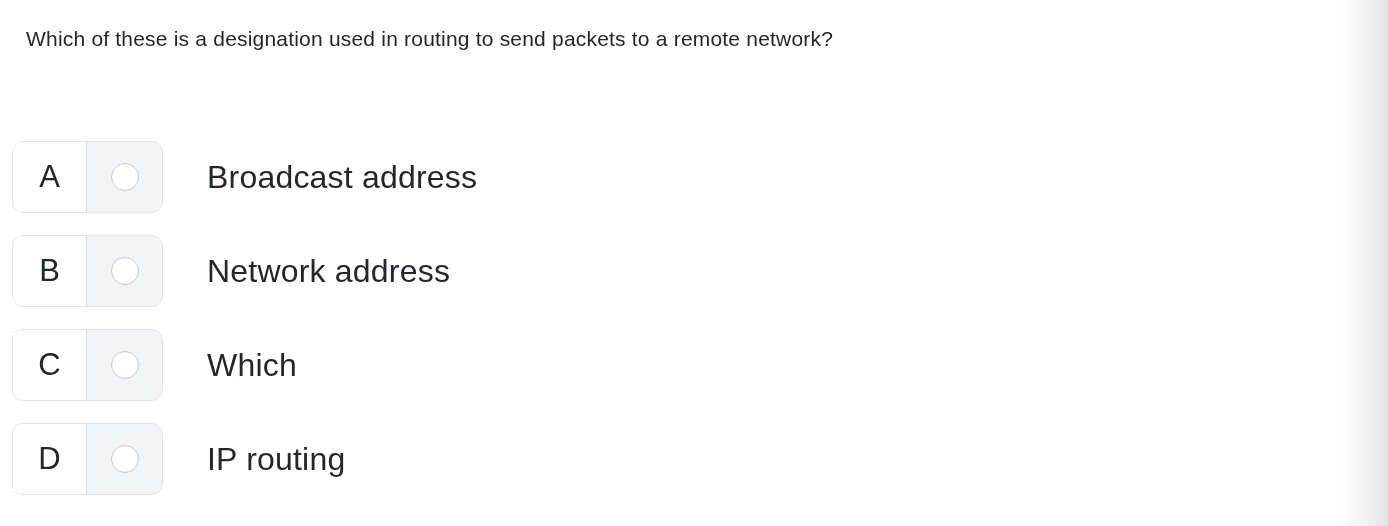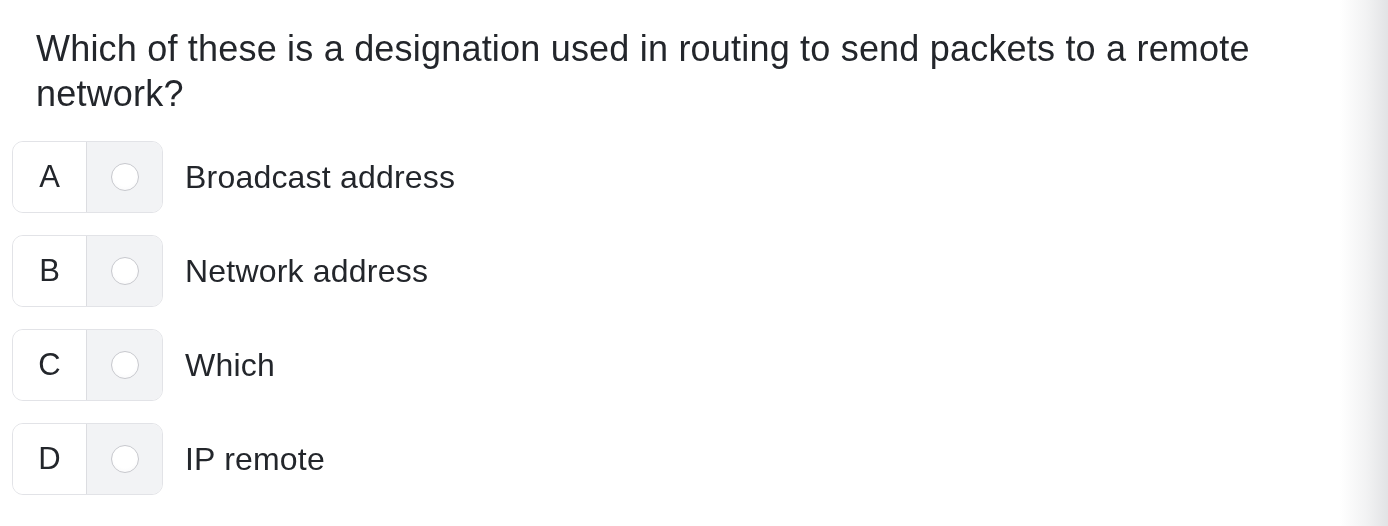--- a/index.html
+++ b/index.html
@@ -11,24 +11,24 @@
     font-family: "Liberation Sans", "DejaVu Sans", sans-serif;
   }
   .page {
     position: relative;
     width: 1388px;
     height: 526px;
     background: #ffffff;
   }
   .question {
     position: absolute;
-    left: 36px;
+    left: 26px;
     top: 26px;
     width: 1300px;
-    font-size: 36px;
+    font-size: 21px;
     line-height: 1.25;
     color: #23262b;
     letter-spacing: 0.2px;
   }
   .options {
     position: absolute;
     left: 12px;
     top: 141px;
   }
   .option-row {
@@ -66,21 +66,21 @@
     background: #f2f3f5;
   }
   .radio {
     width: 28px;
     height: 28px;
     border-radius: 50%;
     border: 1.5px solid #c8c9ce;
     background: radial-gradient(circle at 50% 42%, #ffffff 55%, #f5f5f7 100%);
   }
   .option-label {
-    margin-left: 22px;
+    margin-left: 44px;
     font-size: 32px;
     color: #23262b;
     letter-spacing: 0.2px;
     cursor: pointer;
   }
   .scroll-edge {
     position: absolute;
     top: 0;
     right: 0;
     width: 48px;
@@ -128,20 +128,20 @@
       <div class="option-label">Which</div>
     </div>
 
     <div class="option-row">
       <div class="badge">
         <div class="badge-letter">D</div>
         <div class="badge-radio-cell">
           <div class="radio"></div>
         </div>
       </div>
-      <div class="option-label">IP remote</div>
+      <div class="option-label">IP routing</div>
     </div>
 
   </div>
 
   <div class="scroll-edge"></div>
 
 </div>
 
 </body></html>

